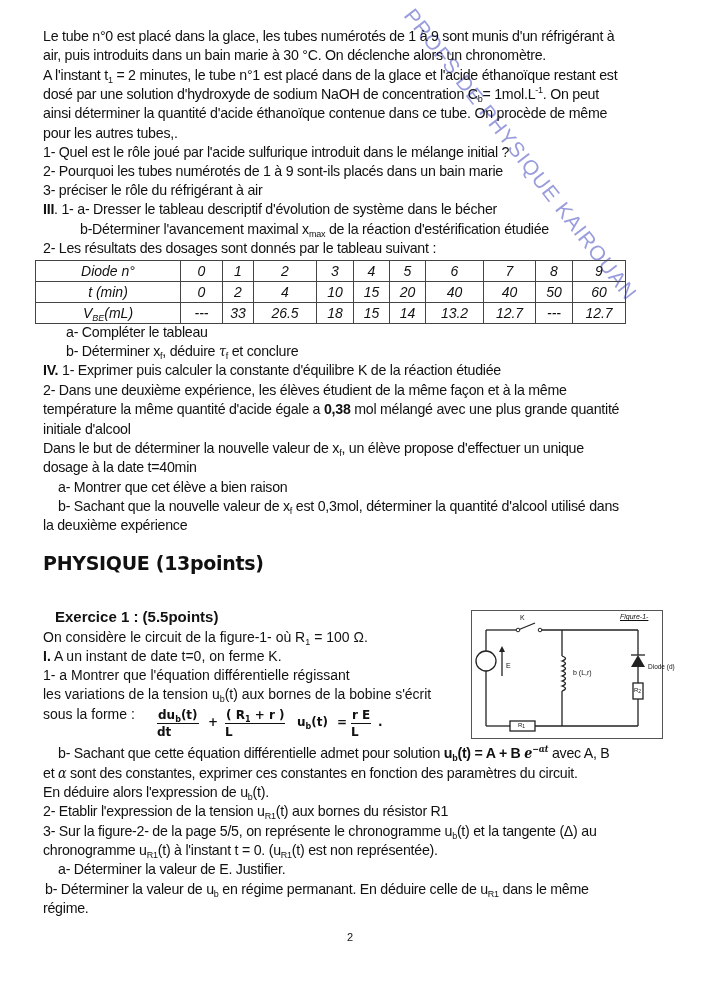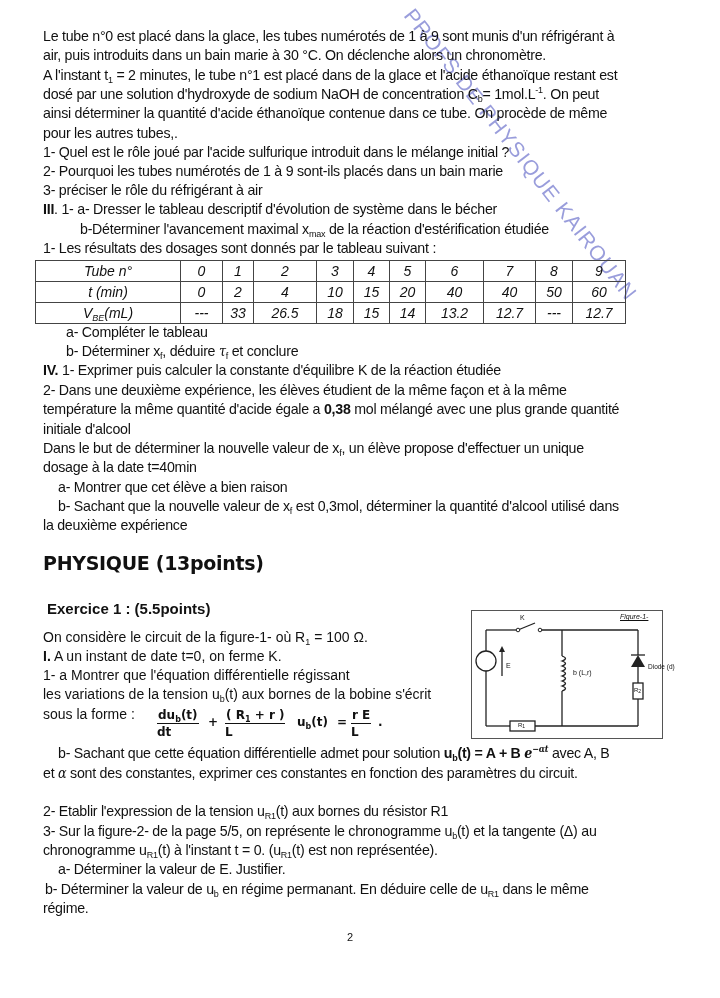--- a/index.html
+++ b/index.html
@@ -13,21 +13,21 @@
   sup { font-size: 9px; vertical-align: 6px; line-height: 0; }
   b { font-weight: bold; }
   .watermark { position: absolute; left: 418px; top: 4px; color: #8f93d8; font-size: 21px;
                letter-spacing: 1px; transform-origin: left top; transform: rotate(52deg);
                white-space: nowrap; font-family: "Liberation Sans", sans-serif; opacity: 0.9; }
   table.data { position: absolute; left: 35px; top: 260px; border-collapse: collapse;
                font-style: italic; font-size: 14px; }
   table.data td { border: 1px solid #444; text-align: center; padding: 0; height: 20px; line-height: 19px; }
   h1.phys { position: absolute; left: 43px; top: 552px; margin: 0; font-size: 19px; font-weight: bold;
             font-family: "DejaVu Sans", sans-serif; letter-spacing: -0.3px; }
-  h2.ex { position: absolute; left: 43px; top: 596px; margin: 4px; font-size: 15px; font-weight: bold; }
+  h2.ex { position: absolute; left: 43px; top: 596px; margin: 12px; font-size: 15px; font-weight: bold; }
   .figure { position: absolute; left: 471px; top: 610px; width: 190px; height: 127px; border: 1px solid #555; }
   .eq { position: absolute; top: 708px; font-family: "DejaVu Sans", sans-serif; font-weight: bold; font-size: 12px; }
   .frac { position: absolute; text-align: left; }
   .frac .num { border-bottom: 1.3px solid #111; padding: 0 1px 1px; }
   .frac .den { padding-top: 1px; }
   .pagenum { position: absolute; left: 347px; top: 931px; font-size: 11px; }
 </style>
 </head>
 <body>
 
@@ -48,39 +48,39 @@
 
   <div class="line narrow" style="top:143px">1- Quel est le rôle joué par l'acide sulfurique introduit dans le mélange initial ?</div>
   <div class="line narrow" style="top:162px">2- Pourquoi les tubes numérotés de 1 à 9 sont-ils placés dans un bain marie</div>
   <div class="line narrow" style="top:181px">3- préciser le rôle du  réfrigérant à air</div>
   <div class="line narrow" style="top:200px">
     <b>III</b><span>. 1- a- Dresser le tableau descriptif d'évolution de système dans le bécher</span>
   </div>
   <div class="line narrow" style="top:220px; left:80px">
     <span>b-Déterminer l'avancement maximal x</span><sub>max</sub><span> de la réaction d'estérification étudiée</span>
   </div>
-  <div class="line narrow" style="top:239px">1- Les résultats des dosages sont donnés par le tableau suivant :</div>
+  <div class="line narrow" style="top:239px">2- Les résultats des dosages sont donnés par le tableau suivant :</div>
 
   <table class="data">
     <colgroup>
       <col style="width:145px">
         <col style="width:42px">
         <col style="width:31px">
         <col style="width:63px">
         <col style="width:37px">
         <col style="width:36px">
         <col style="width:36px">
         <col style="width:58px">
         <col style="width:52px">
         <col style="width:37px">
         <col style="width:53px">
     </colgroup>
     <tbody>
         <tr>
-      <td>Tube n°</td>
+      <td>Diode n°</td>
       <td>0</td>
       <td>1</td>
       <td>2</td>
       <td>3</td>
       <td>4</td>
       <td>5</td>
       <td>6</td>
       <td>7</td>
       <td>8</td>
       <td>9</td>
@@ -210,20 +210,23 @@
     <div style="position:absolute;left:162px;top:76px;font-size:6px;"><span>R</span><sub style="font-size:5px;vertical-align:-1px">2</sub></div>
     <div style="position:absolute;left:46px;top:111px;font-size:6px;"><span>R</span><sub style="font-size:5px;vertical-align:-1px">1</sub></div>
   </div>
 
   <div class="line narrow" style="top:744px; left:58px">
     <span>b- Sachant que cette équation différentielle admet pour solution </span><b><span>u</span><sub>b</sub><span>(t) = A + B </span><i style="font-family:'DejaVu Serif',serif">e</i><sup style="font-style:italic;font-family:'DejaVu Serif',serif">−αt</sup></b><span> avec A, B</span>
   </div>
   <div class="line narrow" style="top:764px">
     <span>et </span><i style="font-family:'DejaVu Serif',serif">α</i><span> sont des constantes, exprimer ces constantes en fonction des paramètres du circuit.</span>
   </div>
+  <div class="line narrow" style="top:783px">
+    <span>En déduire alors l'expression de u</span><sub>b</sub><span>(t).</span>
+  </div>
   <div class="line narrow" style="top:802px">
     <span>2- Etablir l'expression de la tension u</span><sub>R1</sub><span>(t) aux bornes du résistor R1</span>
   </div>
   <div class="line narrow" style="top:822px">
     <span>3- Sur la figure-2- de la page 5/5, on représente le chronogramme u</span><sub>b</sub><span>(t) et la tangente (Δ) au</span>
   </div>
   <div class="line narrow" style="top:841px">
     <span>chronogramme u</span><sub>R1</sub><span>(t) à l'instant t = 0. (u</span><sub>R1</sub><span>(t) est non représentée).</span>
   </div>
   <div class="line narrow" style="top:860px; left:58px">a- Déterminer la valeur de E. Justifier.</div>

